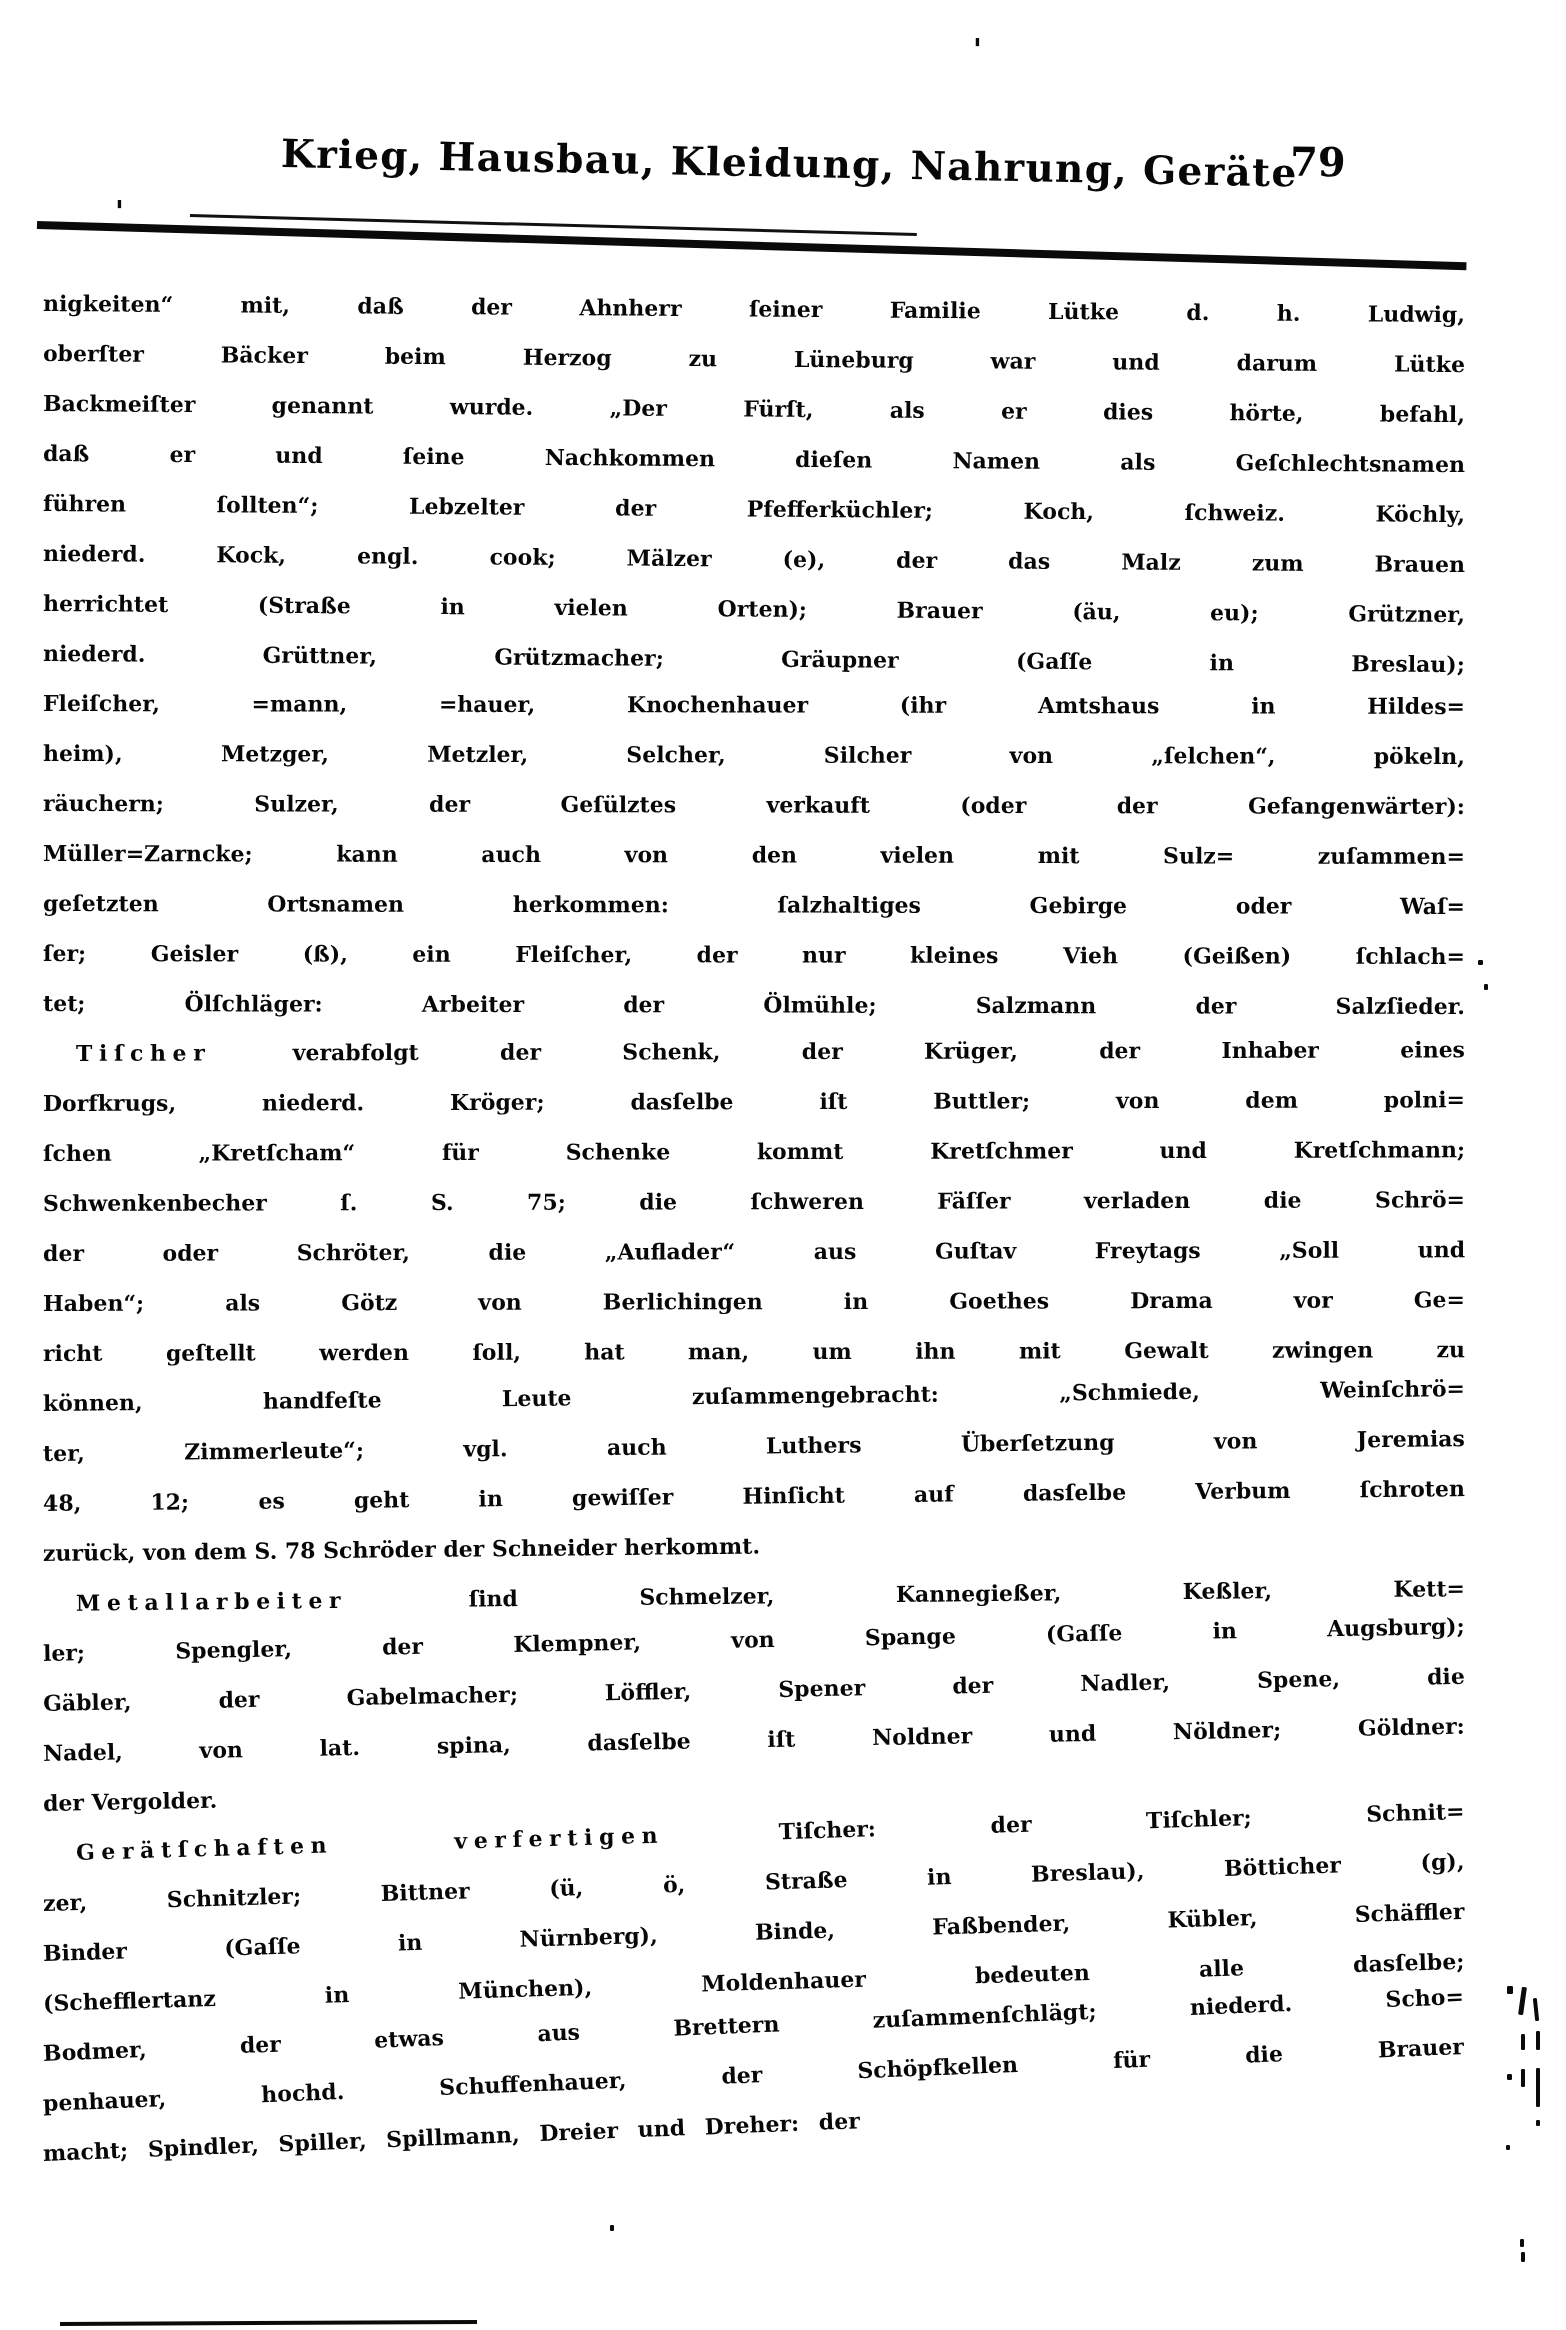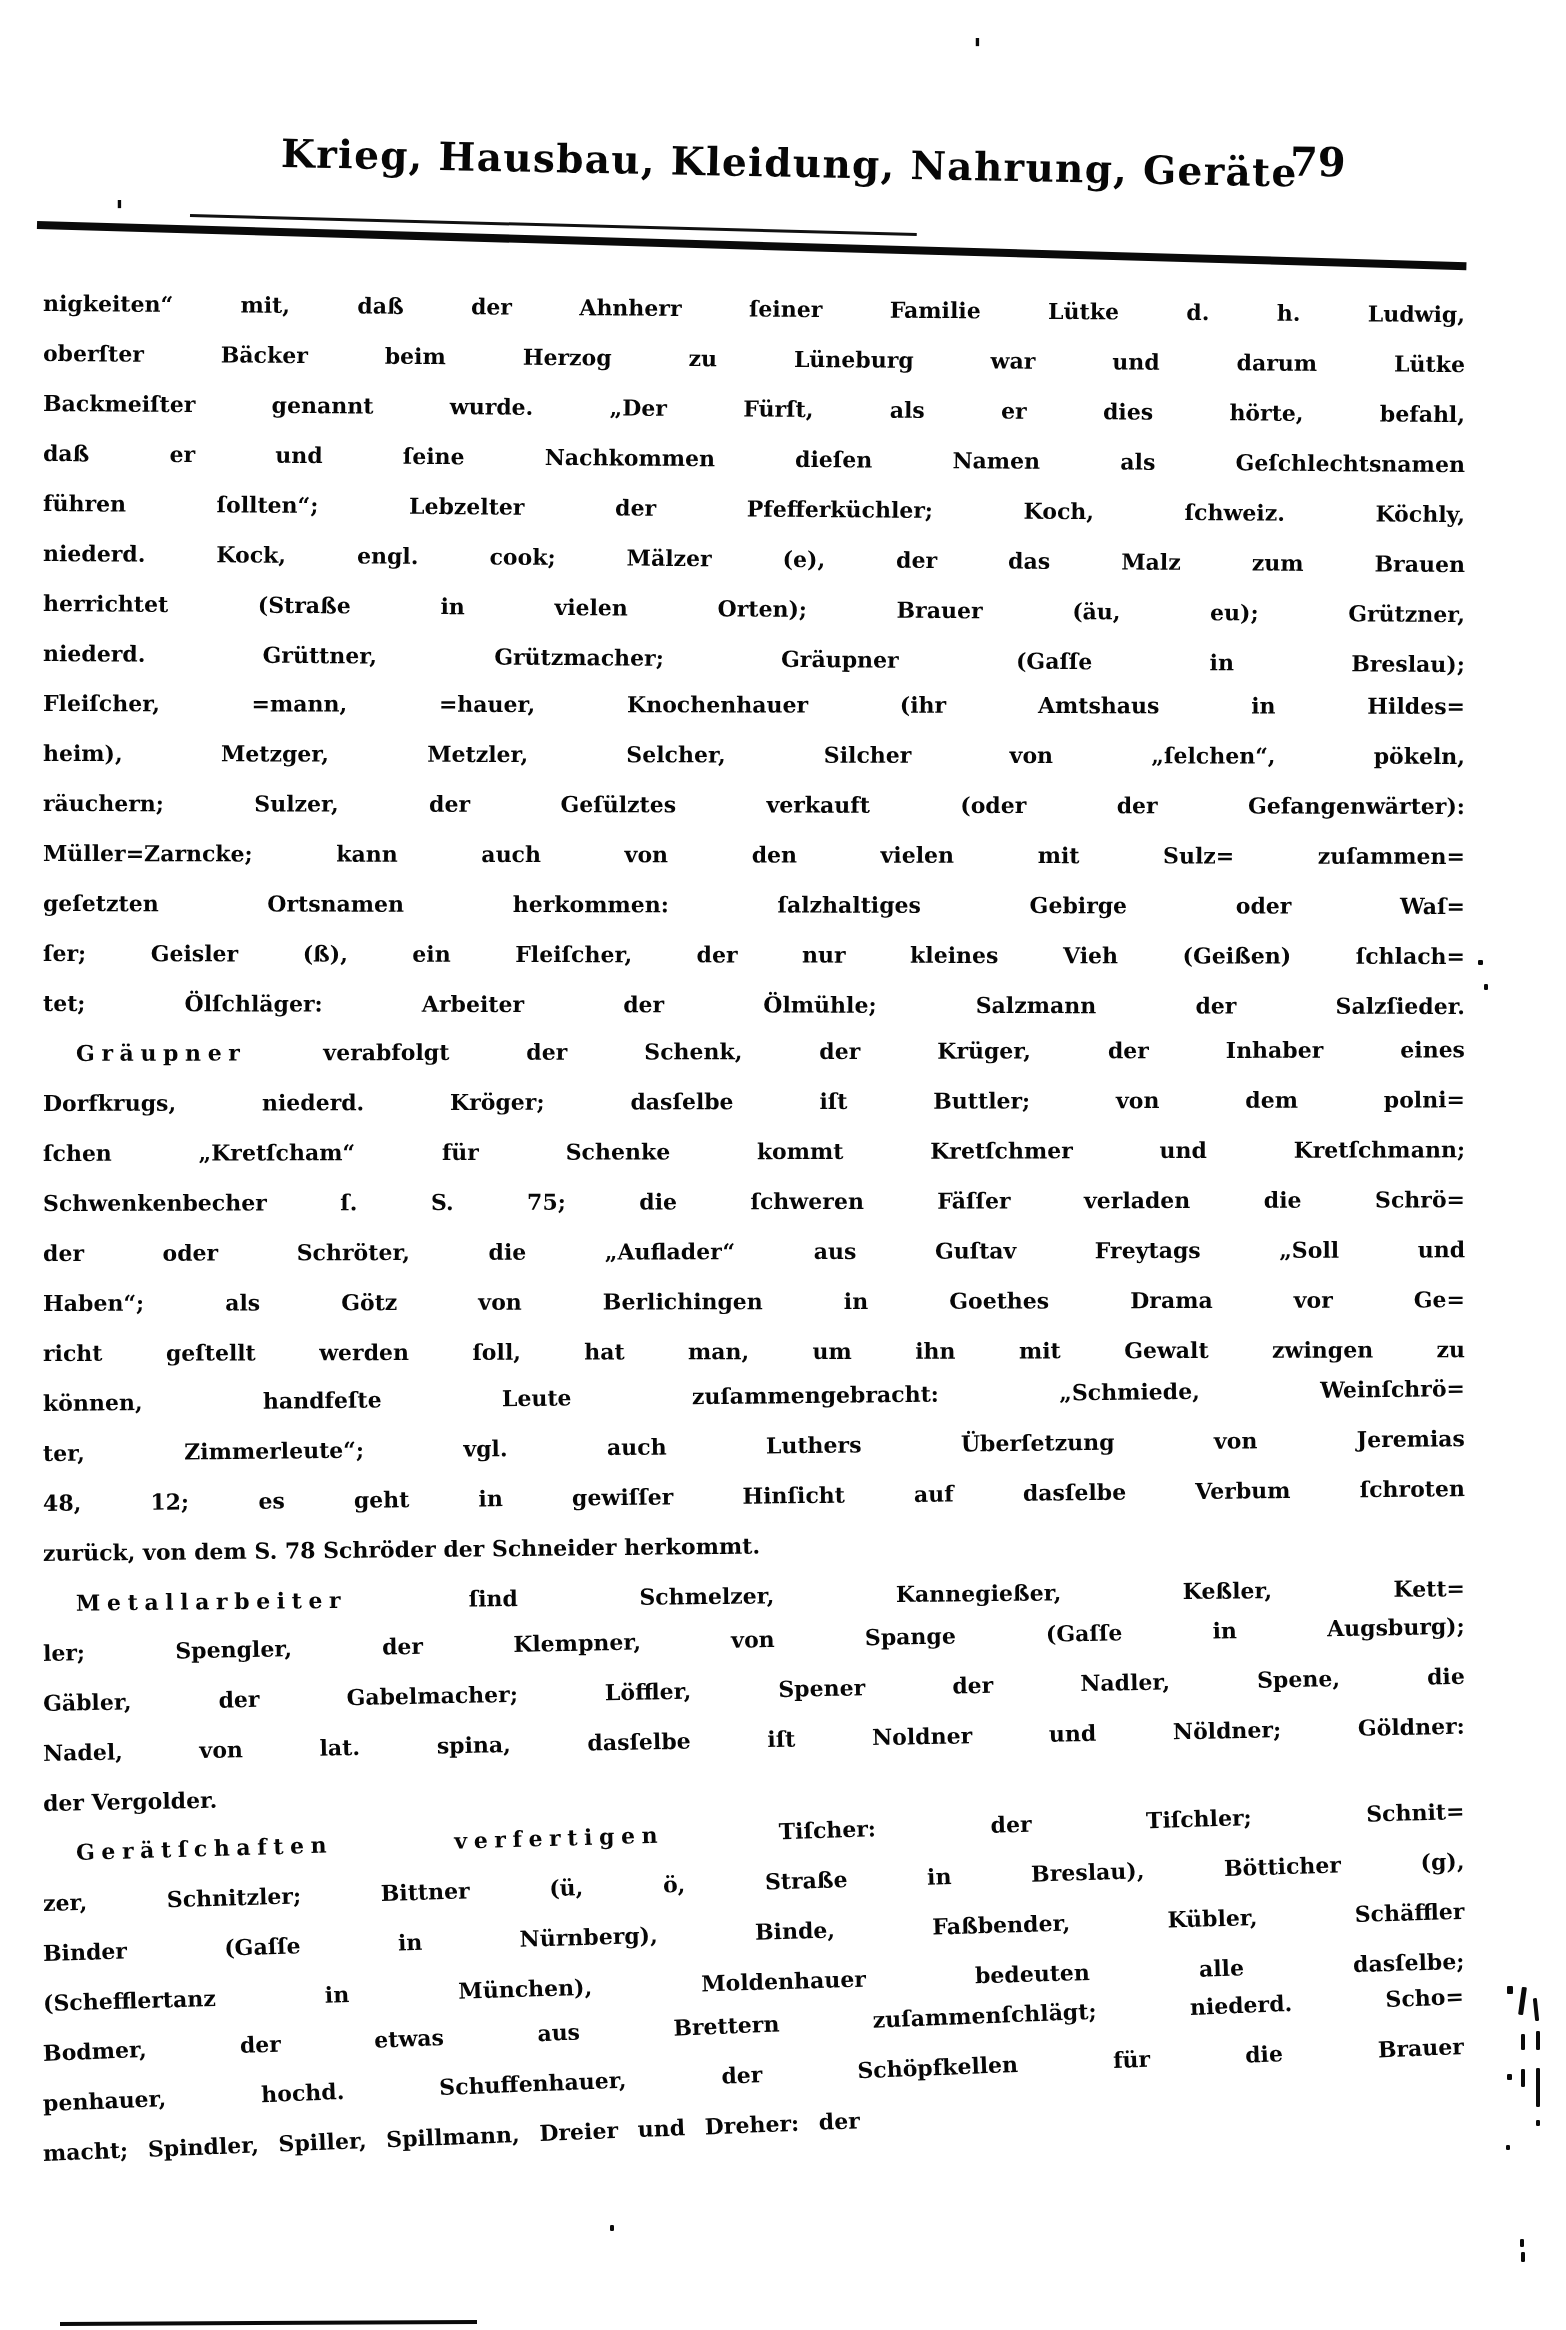--- a/index.html
+++ b/index.html
@@ -83,21 +83,21 @@
     <p>niederd. Kock, engl. cook; Mälzer (e), der das Malz zum Brauen</p>
     <p>herrichtet (Straße in vielen Orten); Brauer (äu, eu); Grützner,</p>
     <p>niederd. Grüttner, Grützmacher; Gräupner (Gaſſe in Breslau);</p>
     <p>Fleiſcher, =mann, =hauer, Knochenhauer (ihr Amtshaus in Hildes=</p>
     <p>heim), Metzger, Metzler, Selcher, Silcher von „ſelchen“, pökeln,</p>
     <p>räuchern; Sulzer, der Geſülztes verkauft (oder der Gefangenwärter):</p>
     <p>Müller=Zarncke; kann auch von den vielen mit Sulz= zuſammen=</p>
     <p>geſetzten Ortsnamen herkommen: ſalzhaltiges Gebirge oder Waſ=</p>
     <p>ſer; Geisler (ß), ein Fleiſcher, der nur kleines Vieh (Geißen) ſchlach=</p>
     <p>tet; Ölſchläger: Arbeiter der Ölmühle; Salzmann der Salzſieder.</p>
-    <p class="ind"><span class="lead-spaced">Gräupner</span><span> verabfolgt der Schenk, der Krüger, der Inhaber eines</span></p>
+    <p class="ind"><span class="lead-spaced">Tiſcher</span><span> verabfolgt der Schenk, der Krüger, der Inhaber eines</span></p>
     <p>Dorfkrugs, niederd. Kröger; dasſelbe iſt Buttler; von dem polni=</p>
     <p>ſchen „Kretſcham“ für Schenke kommt Kretſchmer und Kretſchmann;</p>
     <p>Schwenkenbecher ſ. S. 75; die ſchweren Fäſſer verladen die Schrö=</p>
     <p>der oder Schröter, die „Auflader“ aus Guſtav Freytags „Soll und</p>
     <p>Haben“; als Götz von Berlichingen in Goethes Drama vor Ge=</p>
     <p>richt geſtellt werden ſoll, hat man, um ihn mit Gewalt zwingen zu</p>
     <p>können, handfeſte Leute zuſammengebracht: „Schmiede, Weinſchrö=</p>
     <p>ter, Zimmerleute“; vgl. auch Luthers Überſetzung von Jeremias</p>
     <p>48, 12; es geht in gewiſſer Hinſicht auf dasſelbe Verbum ſchroten</p>
     <p class="endp">zurück, von dem S. 78 Schröder der Schneider herkommt.</p>

